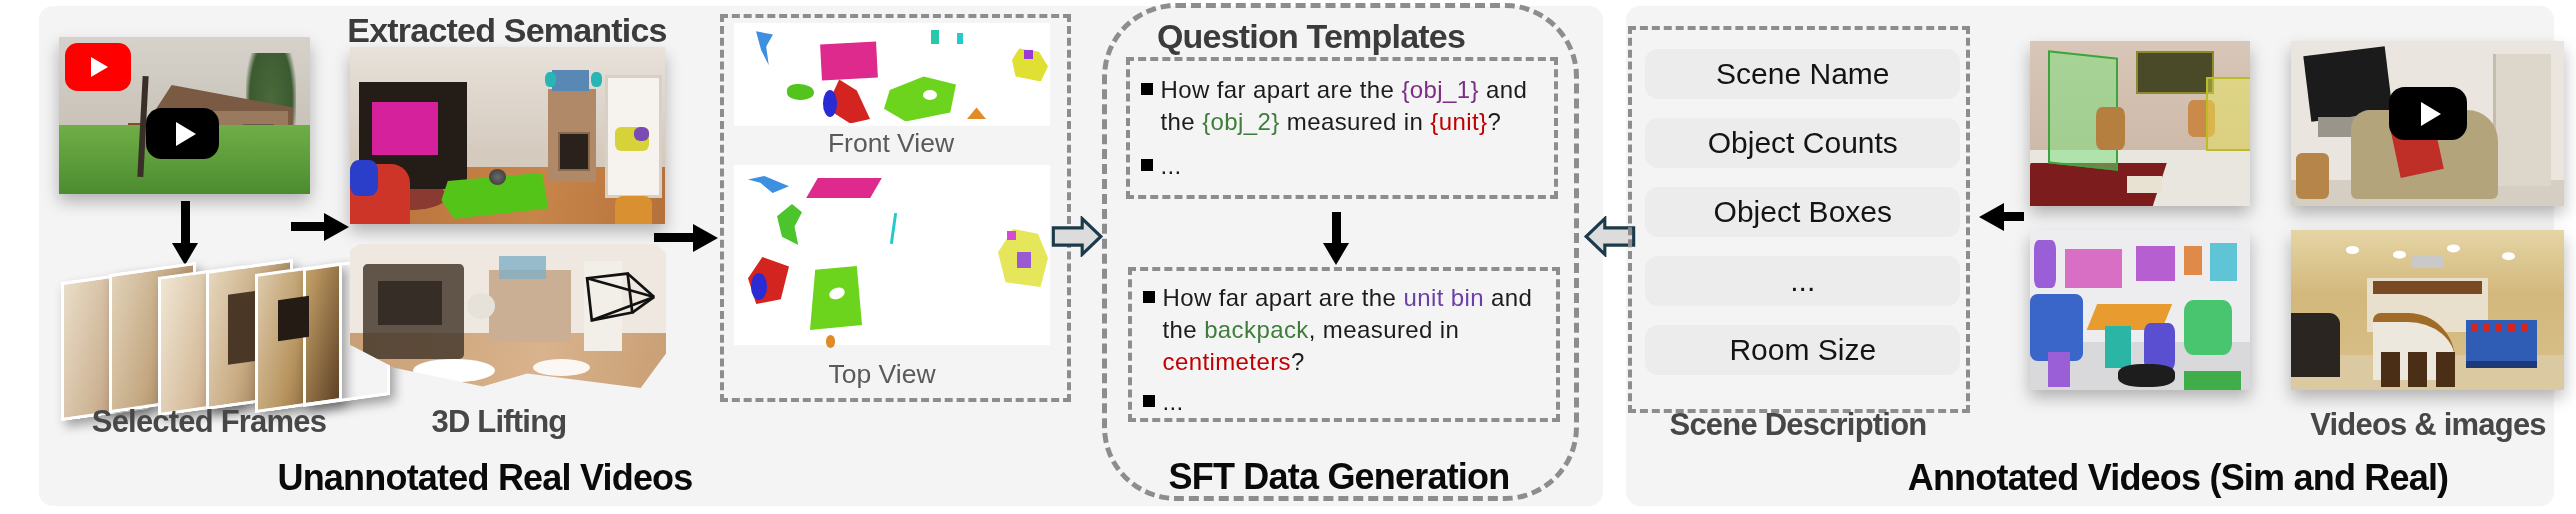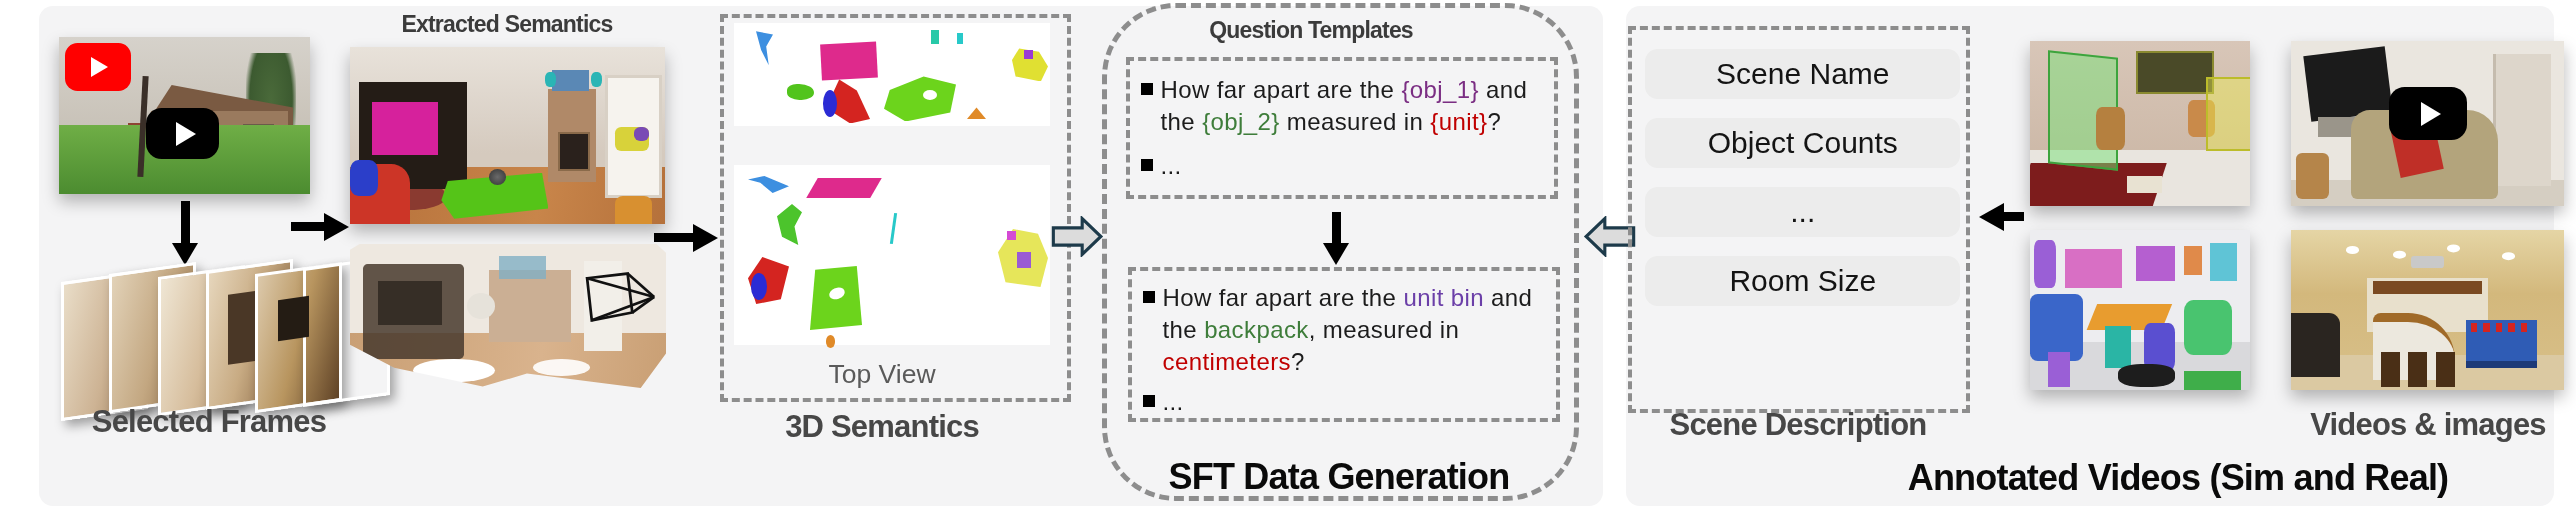--- a/index.html
+++ b/index.html
@@ -1,21 +1,21 @@
 <!DOCTYPE html>
 <html style="font-size:12.5px"><head>
 <meta charset="utf-8">
 <style>
   html,body{margin:0;padding:0;background:#fff;}
   .fig{position:relative;width:2576px;height:514px;background:#ffffff;
        font-family:"Liberation Sans",sans-serif;overflow:hidden;}
   .abs{position:absolute;}
   .panel{position:absolute;background:#f4f4f5;border-radius:14px;}
   .cap{position:absolute;font-weight:bold;font-size:31px;color:#474747;text-align:center;letter-spacing:-0.8px;}
-  .head{position:absolute;font-weight:bold;font-size:23px;color:#3b3b3b;text-align:center;letter-spacing:-0.8px;}
+  .head{position:absolute;font-weight:bold;font-size:34px;color:#3b3b3b;text-align:center;letter-spacing:-0.8px;}
   .btitle{position:absolute;font-weight:bold;font-size:36px;color:#0a0a0a;text-align:center;letter-spacing:-0.8px;}
   .view{position:absolute;font-size:26.5px;color:#5a5a5a;text-align:center;}
   .dashbox{position:absolute;border:4.7px dashed #8d8d8d;}
   .img{position:absolute;overflow:hidden;box-shadow:0 7.8px 15.6px rgba(0,0,0,.28);}
   .whitepanel{position:absolute;background:#ffffff;}
   
   .harrow{position:absolute;background:#000;height:9.4px;}
   .harrow.right::after{content:"";position:absolute;right:-23.4px;top:-9.4px;border-left:25px solid #000;
       border-top:14px solid transparent;border-bottom:14px solid transparent;}
   .harrow.left::before{content:"";position:absolute;left:-23.4px;top:-9.4px;border-right:25px solid #000;
@@ -109,55 +109,57 @@
     <div class="abs" style="left:58%;bottom:8%;width:18%;height:12%;background:#fff;border-radius:50%;opacity:.9;"></div>
     <svg style="position:absolute;left:234px;top:28px;" width="74" height="53" viewBox="0 0 95 68">
       <polygon points="4,8 56,2 62,52 10,62" fill="none" stroke="#111" stroke-width="3.5"></polygon>
       <line x1="4" y1="8" x2="90" y2="32" stroke="#111" stroke-width="3.5"></line>
       <line x1="56" y1="2" x2="90" y2="32" stroke="#111" stroke-width="3.5"></line>
       <line x1="62" y1="52" x2="90" y2="32" stroke="#111" stroke-width="3.5"></line>
       <line x1="10" y1="62" x2="90" y2="32" stroke="#111" stroke-width="3.5"></line>
     </svg>
   </div>
 
+  <div class="cap" style="left:343px;top:404px;width:312px;">3D Lifting</div>
 
   <div class="harrow right" style="left:654px;top:233px;width:41px;"></div>
 
   <div class="dashbox" style="left:720px;top:14px;width:343px;height:380px;"></div>
   <div class="whitepanel" style="left:734px;top:23.4px;width:316px;height:103px;">
     <div class="abs" style="left:22px;top:7.8px;width:17px;height:34px;background:#3d8fe0;clip-path:polygon(0 0,100% 10%,60% 45%,75% 100%,30% 55%);"></div>
     <div class="abs" style="left:87px;top:20px;width:56px;height:36px;background:#de2a8c;transform:rotate(-3deg);"></div>
     <div class="abs" style="left:53px;top:61px;width:26.5px;height:15.6px;background:#52c41c;border-radius:40% 60% 50% 50%;"></div>
     <div class="abs" style="left:92px;top:56px;width:44px;height:44px;background:#d42420;clip-path:polygon(30% 0,70% 25%,100% 90%,55% 100%,0 65%);"></div>
     <div class="abs" style="left:89px;top:67px;width:14px;height:26.5px;background:#2b2bd4;border-radius:50%;"></div>
     <div class="abs" style="left:150px;top:53px;width:72px;height:45px;background:#6cd41c;clip-path:polygon(8% 30%,55% 0,100% 18%,92% 80%,30% 100%,0 72%);"></div>
     <div class="abs" style="left:189px;top:67px;width:14px;height:10px;background:#fff;border-radius:50%;"></div>
     <div class="abs" style="left:233px;top:84px;width:19px;height:11.7px;background:#e08a28;clip-path:polygon(50% 0,100% 100%,0 100%);"></div>
     <div class="abs" style="left:197px;top:6.2px;width:7.8px;height:14px;background:#28c9a8;"></div>
     <div class="abs" style="left:223px;top:9.4px;width:6.2px;height:11px;background:#28c9c9;"></div>
     <div class="abs" style="left:278px;top:25px;width:36px;height:33px;background:#e0e032;clip-path:polygon(20% 0,75% 10%,100% 55%,80% 100%,10% 85%,0 35%);"></div>
     <div class="abs" style="left:290px;top:26.5px;width:9.4px;height:9.4px;background:#9a3ad4;"></div>
   </div>
+  <div class="view" style="left:735px;top:128px;width:312px;">Front View</div>
   <div class="whitepanel" style="left:734px;top:165px;width:316px;height:180px;">
     <div class="abs" style="left:14px;top:11px;width:41px;height:17px;background:#3d8fe0;clip-path:polygon(0 20%,40% 0,100% 60%,60% 100%,30% 40%);"></div>
     <div class="abs" style="left:78px;top:12.5px;width:64px;height:20px;background:#de2a8c;transform:skewX(-30deg);"></div>
     <div class="abs" style="left:43px;top:39px;width:25px;height:41px;background:#4cc42c;clip-path:polygon(60% 0,100% 20%,70% 55%,85% 100%,20% 80%,0 30%);"></div>
     <div class="abs" style="left:14px;top:92px;width:41px;height:47px;background:#d42420;clip-path:polygon(35% 0,100% 20%,80% 90%,20% 100%,0 45%);"></div>
     <div class="abs" style="left:17px;top:108px;width:15.6px;height:26.5px;background:#2b2bd4;border-radius:50%;"></div>
     <div class="abs" style="left:76px;top:101px;width:52px;height:64px;background:#6cd41c;clip-path:polygon(10% 6%,90% 0,100% 92%,0 100%);"></div>
     <div class="abs" style="left:95px;top:123px;width:15.6px;height:11px;background:#fff;border-radius:50%;transform:rotate(-20deg);"></div>
     <div class="abs" style="left:158px;top:48px;width:3.1px;height:31px;background:#28c9c9;transform:rotate(8deg);"></div>
     <div class="abs" style="left:92px;top:170px;width:9.4px;height:12.5px;background:#e08a28;border-radius:50%;"></div>
     <div class="abs" style="left:264px;top:64px;width:50px;height:58px;background:#e6e65a;clip-path:polygon(30% 0,80% 8%,100% 50%,85% 100%,15% 92%,0 40%);"></div>
     <div class="abs" style="left:283px;top:87px;width:14px;height:15.6px;background:#9a5ad4;"></div>
     <div class="abs" style="left:273px;top:66px;width:9.4px;height:9.4px;background:#d44ad4;"></div>
   </div>
   <div class="view" style="left:726px;top:359px;width:312px;">Top View</div>
-  <div class="cap" style="left:726px;top:409px;width:312px;">3D Semantics</div>
-
+
+  <div class="btitle" style="left:251px;top:457px;width:468px;">Unannotated Real Videos</div>
 
   <svg class="abs" style="left:1051px;top:216px;" width="53" height="41" viewBox="0 0 68 52">
     <polygon points="3,15 40,15 40,3 64,26 40,49 40,37 3,37" fill="#dcdcdc" stroke="#1d3a4a" stroke-width="4"></polygon>
   </svg>
 
   <div class="abs" style="left:1102px;top:3.1px;width:477px;height:498px;border:5.5px dashed #8d8d8d;border-radius:74px;box-sizing:border-box;"></div>
   <div class="head" style="left:1116px;top:17px;width:390px;">Question Templates</div>
 
   <div class="dashbox" style="left:1126px;top:57px;width:432px;height:142px;box-sizing:border-box;padding:12.5px 9.4px 0 11px;">
     <div class="qrow">
@@ -186,20 +188,21 @@
   <div class="btitle" style="left:1144px;top:456px;width:390px;">SFT Data Generation</div>
 
   <svg class="abs" style="left:1583px;top:216px;" width="53" height="41" viewBox="0 0 68 52">
     <polygon points="65,15 28,15 28,3 4,26 28,49 28,37 65,37" fill="#dcdcdc" stroke="#1d3a4a" stroke-width="4"></polygon>
   </svg>
 
   <div class="dashbox" style="left:1628px;top:26px;width:342px;height:387px;box-sizing:border-box;padding:19px 0 0 13.3px;">
     <div style="display:flex;flex-direction:column;gap:19px;width:315px;">
       <div class="pill">Scene Name</div>
       <div class="pill">Object Counts</div>
+      <div class="pill">Object Boxes</div>
       <div class="pill">...</div>
       <div class="pill">Room Size</div>
     </div>
   </div>
   <div class="cap" style="left:1642px;top:407px;width:312px;">Scene Description</div>
 
   <div class="harrow left" style="left:2002px;top:212px;width:22px;"></div>
 
   <div class="img" style="left:2030px;top:41px;width:220px;height:165px;background:linear-gradient(#d8c6b8,#cdb9a8 70%);">
     <div class="abs" style="left:0;bottom:0;width:100%;height:34%;background:#e9e5df;"></div>

